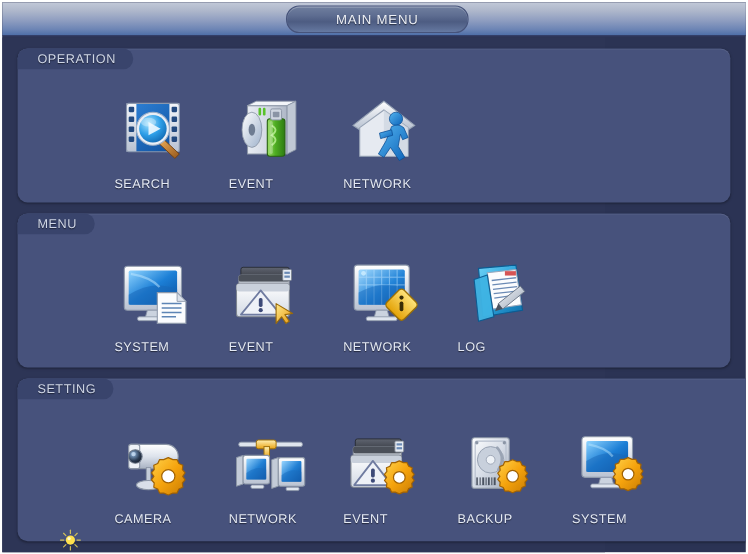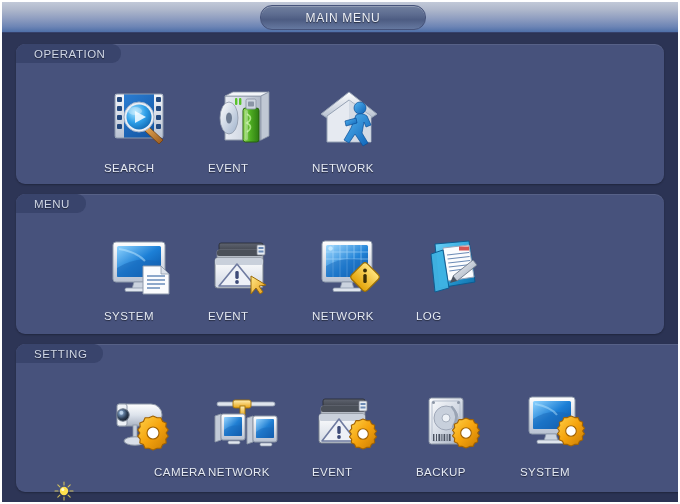--- a/index.html
+++ b/index.html
@@ -437,21 +437,21 @@
 
       </div>
     </div>
 
     <div class="group" style="left:14px; top:310px; width:648px; height:148px;padding-left:30px;">
       <div class="group-label">
         <span>SETTING</span>
       </div>
       <div class="items">
 
-        <div class="item" style="left:88px; top:26px;text-align:right;">
+        <div class="item" style="left:88px; top:26px;">
           <div class="icon-wrap">
             <svg width="70" height="62" viewBox="0 0 70 62">
               <defs>
                 <linearGradient id="camG" x1="0" y1="0" x2="0" y2="1">
                   <stop offset="0" stop-color="#ffffff"></stop>
                     <stop offset="0.5" stop-color="#dde3ec"></stop>
                   <stop offset="1" stop-color="#a9b3c3"></stop>
                 </linearGradient>
                 <linearGradient id="gearG" x1="0" y1="0" x2="1" y2="1">
                   <stop offset="0" stop-color="#ffd24a"></stop>

